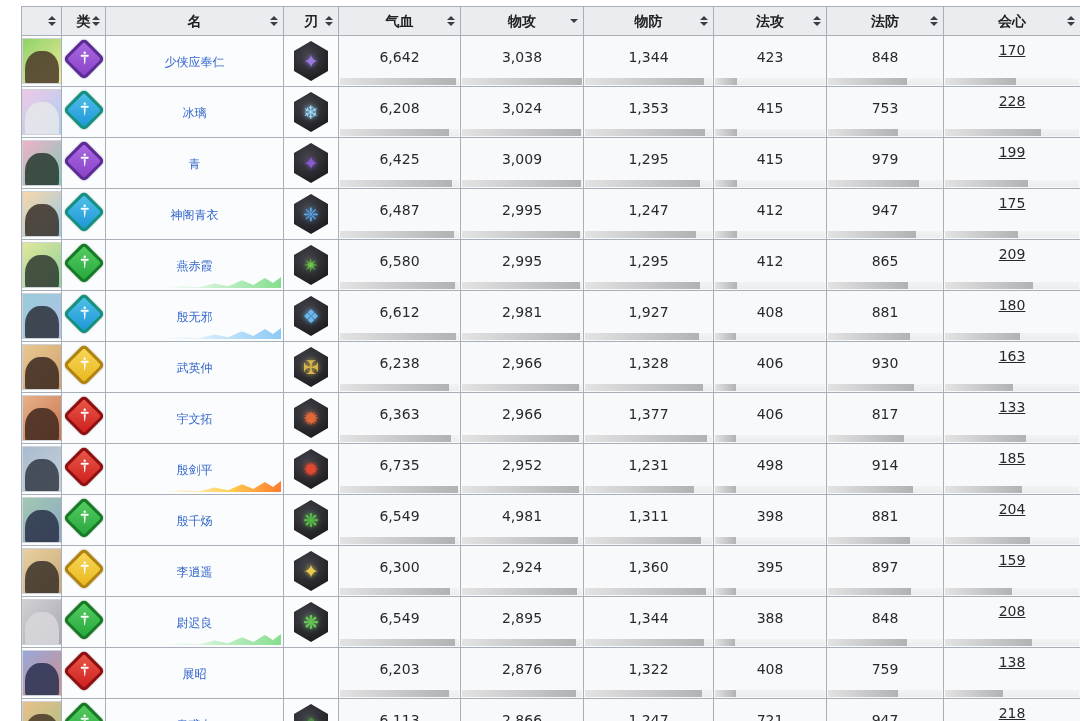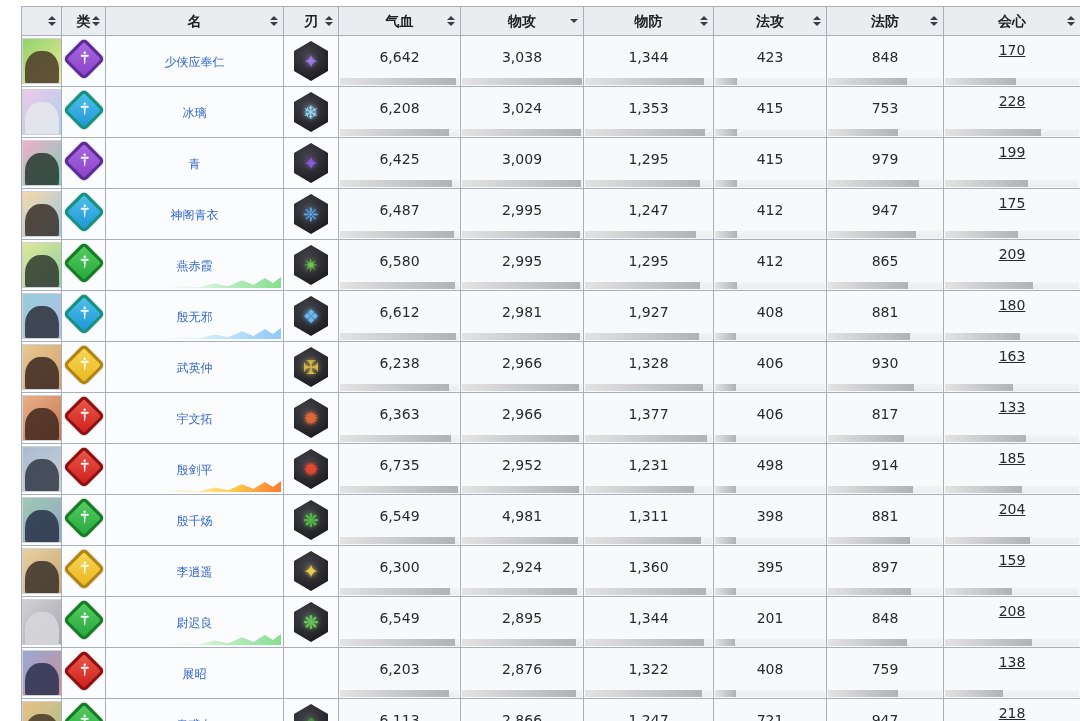--- a/index.html
+++ b/index.html
@@ -837,21 +837,21 @@
               <div class="bar-fill" style="width: 95.3%;"></div>
             </div>
           </td>
           <td class="td-stat">
             <div class="val">1,344</div>
             <div class="bar-track">
               <div class="bar-fill" style="width: 94%;"></div>
             </div>
           </td>
           <td class="td-stat">
-            <div class="val">201</div>
+            <div class="val">388</div>
             <div class="bar-track">
               <div class="bar-fill" style="width: 18.5%;"></div>
             </div>
           </td>
           <td class="td-stat">
             <div class="val">848</div>
             <div class="bar-track">
               <div class="bar-fill" style="width: 68.9%;"></div>
             </div>
           </td>

